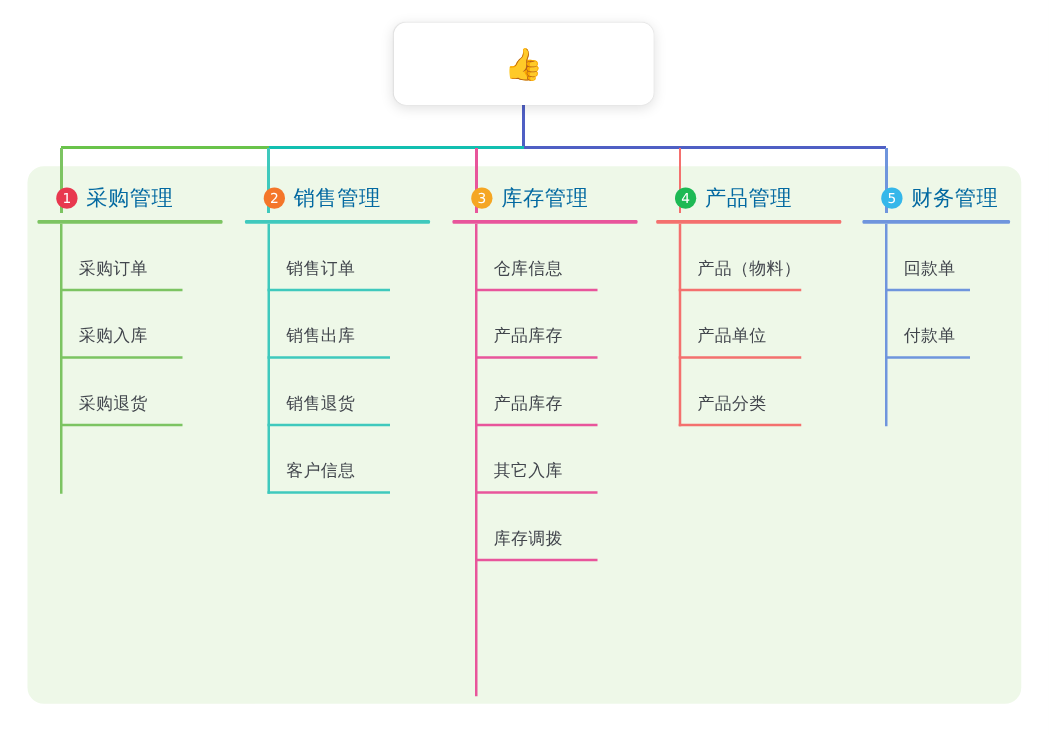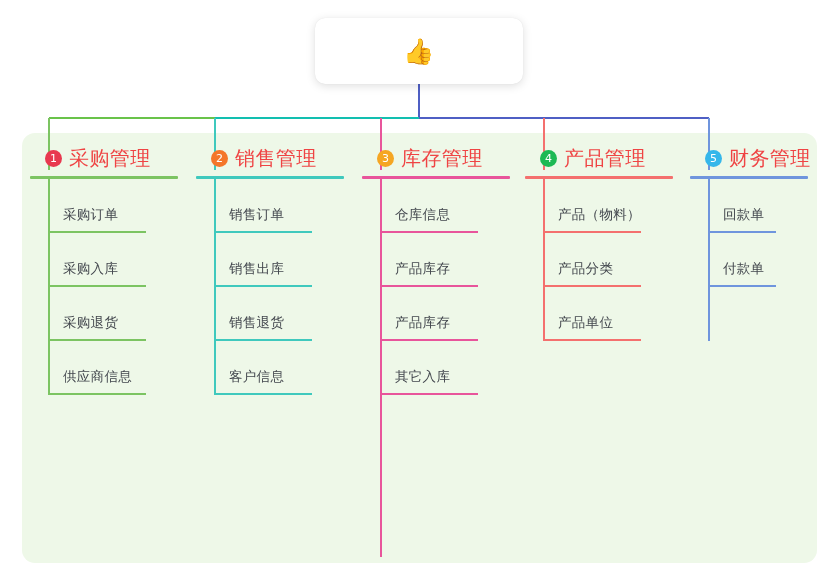--- a/index.html
+++ b/index.html
@@ -93,22 +93,22 @@
     height: 17px;
     border-radius: 50%;
     color: #ffffff;
     font-size: 11px;
     line-height: 17px;
     text-align: center;
     font-family: "DejaVu Sans", sans-serif;
     flex: 0 0 auto;
   }
   .col-title {
-    font-size: 20px;
-    color: #ef4444;
+    font-size: 17px;
+    color: #0369a1;
     letter-spacing: 0.4px;
   }
   .col-rule {
     height: 3px;
     margin-top: 6px;
     border-radius: 1px;
   }
 
   .items {
     position: relative;
@@ -177,24 +177,20 @@
             <div class="item-rule" style="background: rgb(124, 196, 98); width: 98px;"></div>
           </div>
           <div class="item">
             <span class="item-label">采购入库</span>
             <div class="item-rule" style="background: rgb(124, 196, 98); width: 98px;"></div>
           </div>
           <div class="item">
             <span class="item-label">采购退货</span>
             <div class="item-rule" style="background: rgb(124, 196, 98); width: 98px;"></div>
           </div>
-          <div class="item">
-            <span class="item-label">供应商信息</span>
-            <div class="item-rule" style="background: rgb(124, 196, 98); width: 98px;"></div>
-          </div>
         </div>
       </div>
       <div class="column" style="left: 196px; width: 160px;">
         <div class="col-head">
           <span class="badge" style="background: rgb(244, 118, 42);">2</span>
           <span class="col-title">销售管理</span>
         </div>
         <div class="col-rule" style="background: rgb(63, 201, 189); width: 148px;"></div>
         <div class="items" style="height: 188px;">
           <div class="trunk" style="background: rgb(63, 201, 189); height: 216px;"></div>
@@ -233,40 +229,44 @@
             <div class="item-rule" style="background: rgb(232, 85, 155); width: 98px;"></div>
           </div>
           <div class="item">
             <span class="item-label">产品库存</span>
             <div class="item-rule" style="background: rgb(232, 85, 155); width: 98px;"></div>
           </div>
           <div class="item">
             <span class="item-label">其它入库</span>
             <div class="item-rule" style="background: rgb(232, 85, 155); width: 98px;"></div>
           </div>
+          <div class="item">
+            <span class="item-label">库存调拨</span>
+            <div class="item-rule" style="background: rgb(232, 85, 155); width: 98px;"></div>
+          </div>
         </div>
       </div>
       <div class="column" style="left: 525px; width: 160px;">
         <div class="col-head">
           <span class="badge" style="background: rgb(29, 185, 84);">4</span>
           <span class="col-title">产品管理</span>
         </div>
         <div class="col-rule" style="background: rgb(244, 112, 110); width: 148px;"></div>
         <div class="items" style="height: 162px;">
           <div class="trunk" style="background: rgb(244, 112, 110); height: 162px;"></div>
           <div class="item">
             <span class="item-label">产品（物料）</span>
             <div class="item-rule" style="background: rgb(244, 112, 110); width: 98px;"></div>
           </div>
           <div class="item">
+            <span class="item-label">产品单位</span>
+            <div class="item-rule" style="background: rgb(244, 112, 110); width: 98px;"></div>
+          </div>
+          <div class="item">
             <span class="item-label">产品分类</span>
-            <div class="item-rule" style="background: rgb(244, 112, 110); width: 98px;"></div>
-          </div>
-          <div class="item">
-            <span class="item-label">产品单位</span>
             <div class="item-rule" style="background: rgb(244, 112, 110); width: 98px;"></div>
           </div>
         </div>
       </div>
       <div class="column" style="left: 690px; width: 130px;">
         <div class="col-head">
           <span class="badge" style="background: rgb(53, 183, 234);">5</span>
           <span class="col-title">财务管理</span>
         </div>
         <div class="col-rule" style="background: rgb(111, 149, 221); width: 118px;"></div>

